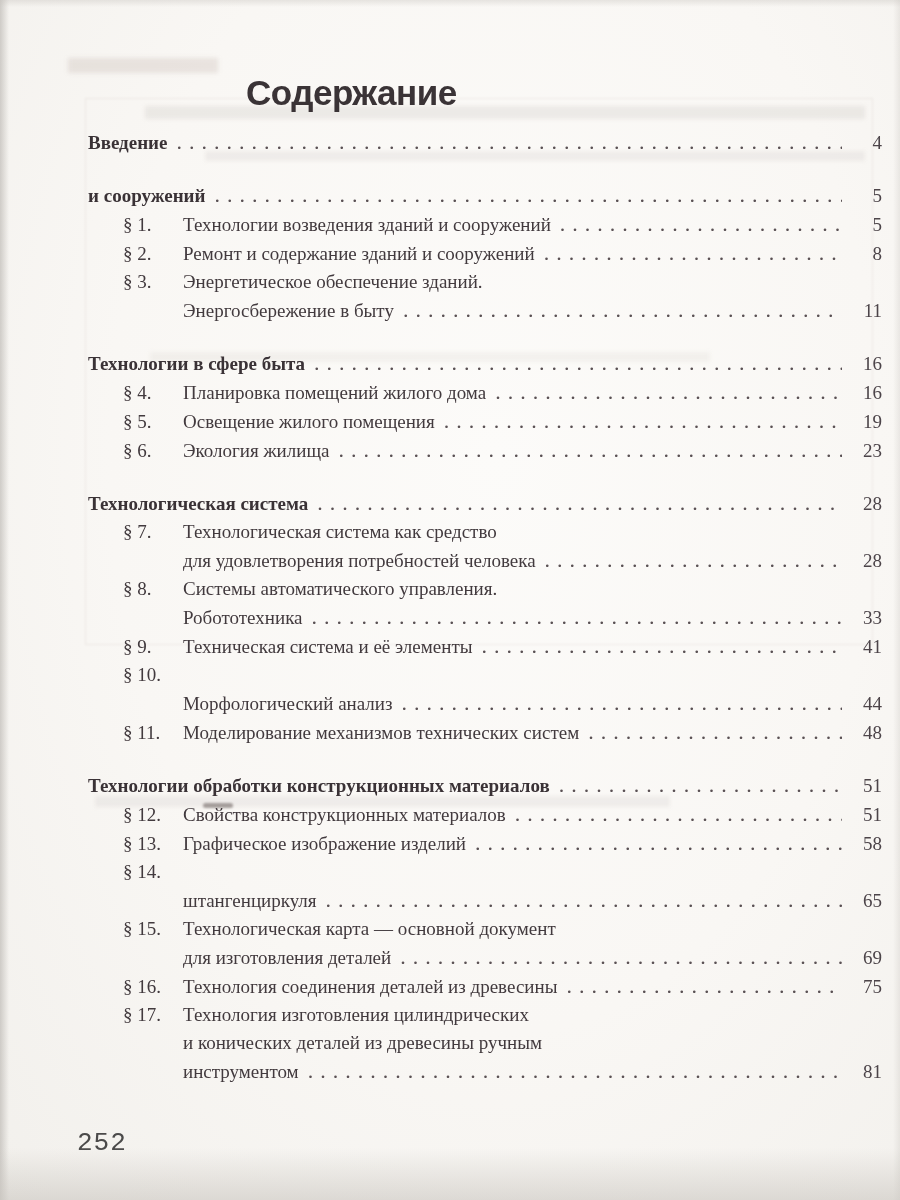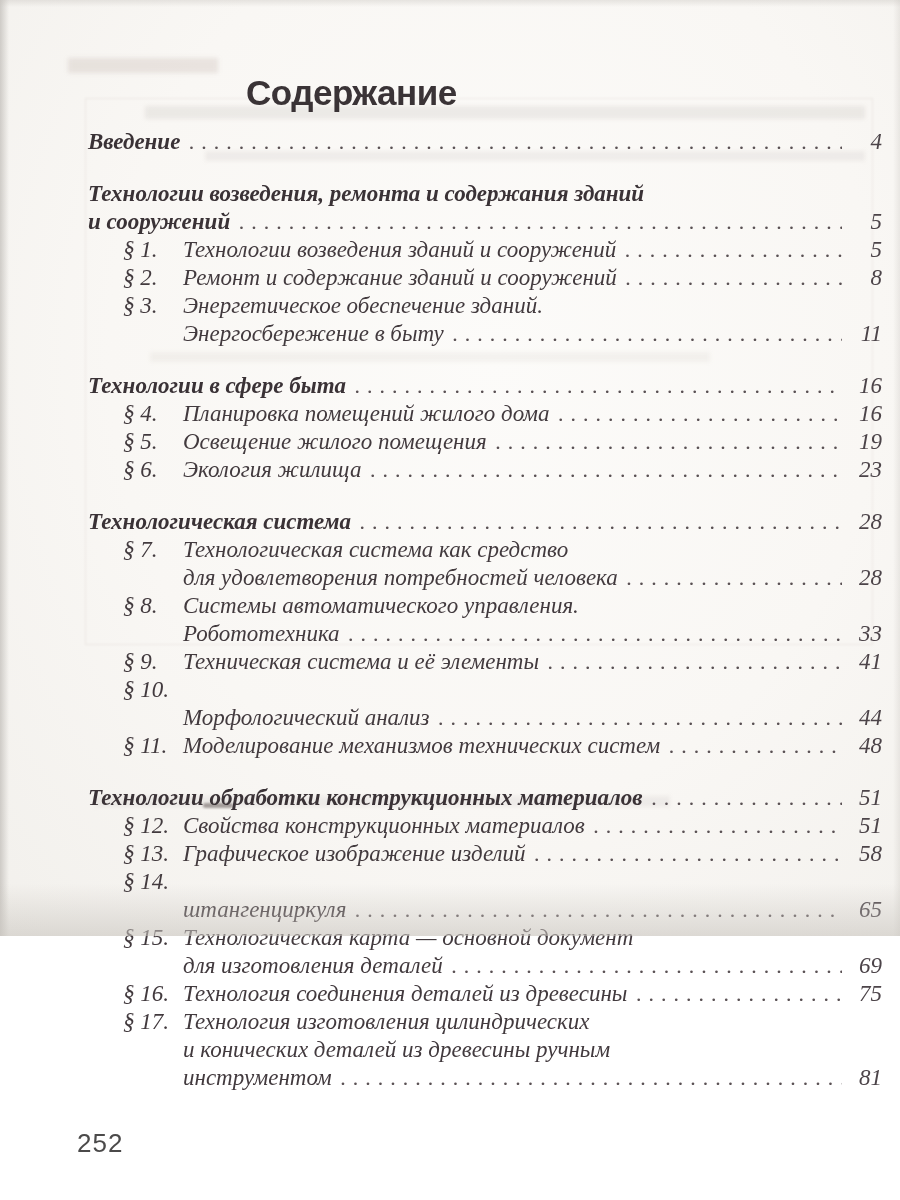--- a/index.html
+++ b/index.html
@@ -1,21 +1,21 @@
 <!DOCTYPE html>
 <html><head>
 <meta charset="utf-8">
 <style>
   html,body{margin:0;padding:0;}
   body{
     width:900px;height:1200px;overflow:hidden;
     font-family:"Liberation Serif","DejaVu Serif",serif;
   }
   .page{
-    position:relative;width:900px;height:936px;
+    position:relative;width:900px;height:1200px;
     background:radial-gradient(ellipse at 55% 38%, #fcfbf9 0%, #f9f7f4 55%, #f2f0ec 100%);
   }
   
   .vignette-left{position:absolute;left:0;top:0;bottom:0;width:9px;
     background:linear-gradient(to right, rgba(175,171,166,.55), rgba(175,171,166,0));}
   .vignette-top{position:absolute;left:0;right:0;top:0;height:7px;
     background:linear-gradient(to bottom, rgba(200,196,191,.4), rgba(200,196,191,0));}
   .vignette-right{position:absolute;right:0;top:0;bottom:0;width:7px;
     background:linear-gradient(to left, rgba(205,201,196,.35), rgba(205,201,196,0));}
   .vignette-bottom{position:absolute;left:0;right:0;bottom:0;height:52px;
@@ -31,42 +31,42 @@
   .speck{position:absolute;left:203px;top:803px;width:30px;height:5px;background:rgba(90,78,76,.5);border-radius:3px;filter:blur(1px);}
 
   .book-title{
     position:absolute;left:246px;top:50px;
     font-family:"Liberation Sans","DejaVu Sans",sans-serif;
     font-weight:bold;font-size:35px;letter-spacing:-.5px;
     color:#3a3336;
   }
   .toc{
     position:absolute;left:88px;top:128px;width:794px;
-    font-size:23px;line-height:28px;color:#423a3e;font-style:italic;
+    font-size:19px;line-height:28px;color:#423a3e;
   }
   .entry{margin:0;}
   .entry.gap{margin-top:24px;}
   .entry.bold{font-weight:bold;color:#3a3236;}
   .row{display:flex;align-items:baseline;}
   .row.cont{padding-left:95px;}
   .num{flex:none;display:inline-block;width:60px;margin-left:35px;}
   .txt{flex:none;white-space:nowrap;}
   .leader{
     flex:1 1 auto;overflow:hidden;white-space:nowrap;
     margin:0 4px 0 9px;color:#5a5154;font-weight:normal;
   }
   .leader::after{
     content:"......................................................................................";
     letter-spacing:7px;font-size:22px;
   }
   .pg{flex:none;width:36px;text-align:right;font-weight:normal;color:#4c4449;}
   .entry.bold .pg{font-weight:normal;}
   .folio{
     position:absolute;left:77px;top:1128px;
-    font-family:Liberation Sans, sans-serif;
+    font-family:Liberation Mono, monospace;
     font-size:26px;color:#4b4a4a;letter-spacing:1px;
   }
 </style>
 </head>
 <body>
 
 <div class="page">
 
   <div class="ghost g-word"></div>
   <div class="ghost g-row1"></div>
@@ -81,23 +81,20 @@
   <div class="toc">
       <div class="entry bold">
         <div class="row">
           <span class="txt">Введение</span>
           <span class="leader"></span>
           <span class="pg">4</span>
         </div>
       </div>
       <div class="entry bold gap">
         <div class="row">
-          <span class="txt">Технологии возведения, ремонта и содержания зданий</span>
-        </div>
-        <div class="row">
           <span class="txt">и сооружений</span>
           <span class="leader"></span>
           <span class="pg">5</span>
         </div>
       </div>
       <div class="entry">
         <div class="row">
           <span class="num">§ 1.</span>
           <span class="txt">Технологии возведения зданий и сооружений</span>
           <span class="leader"></span>

